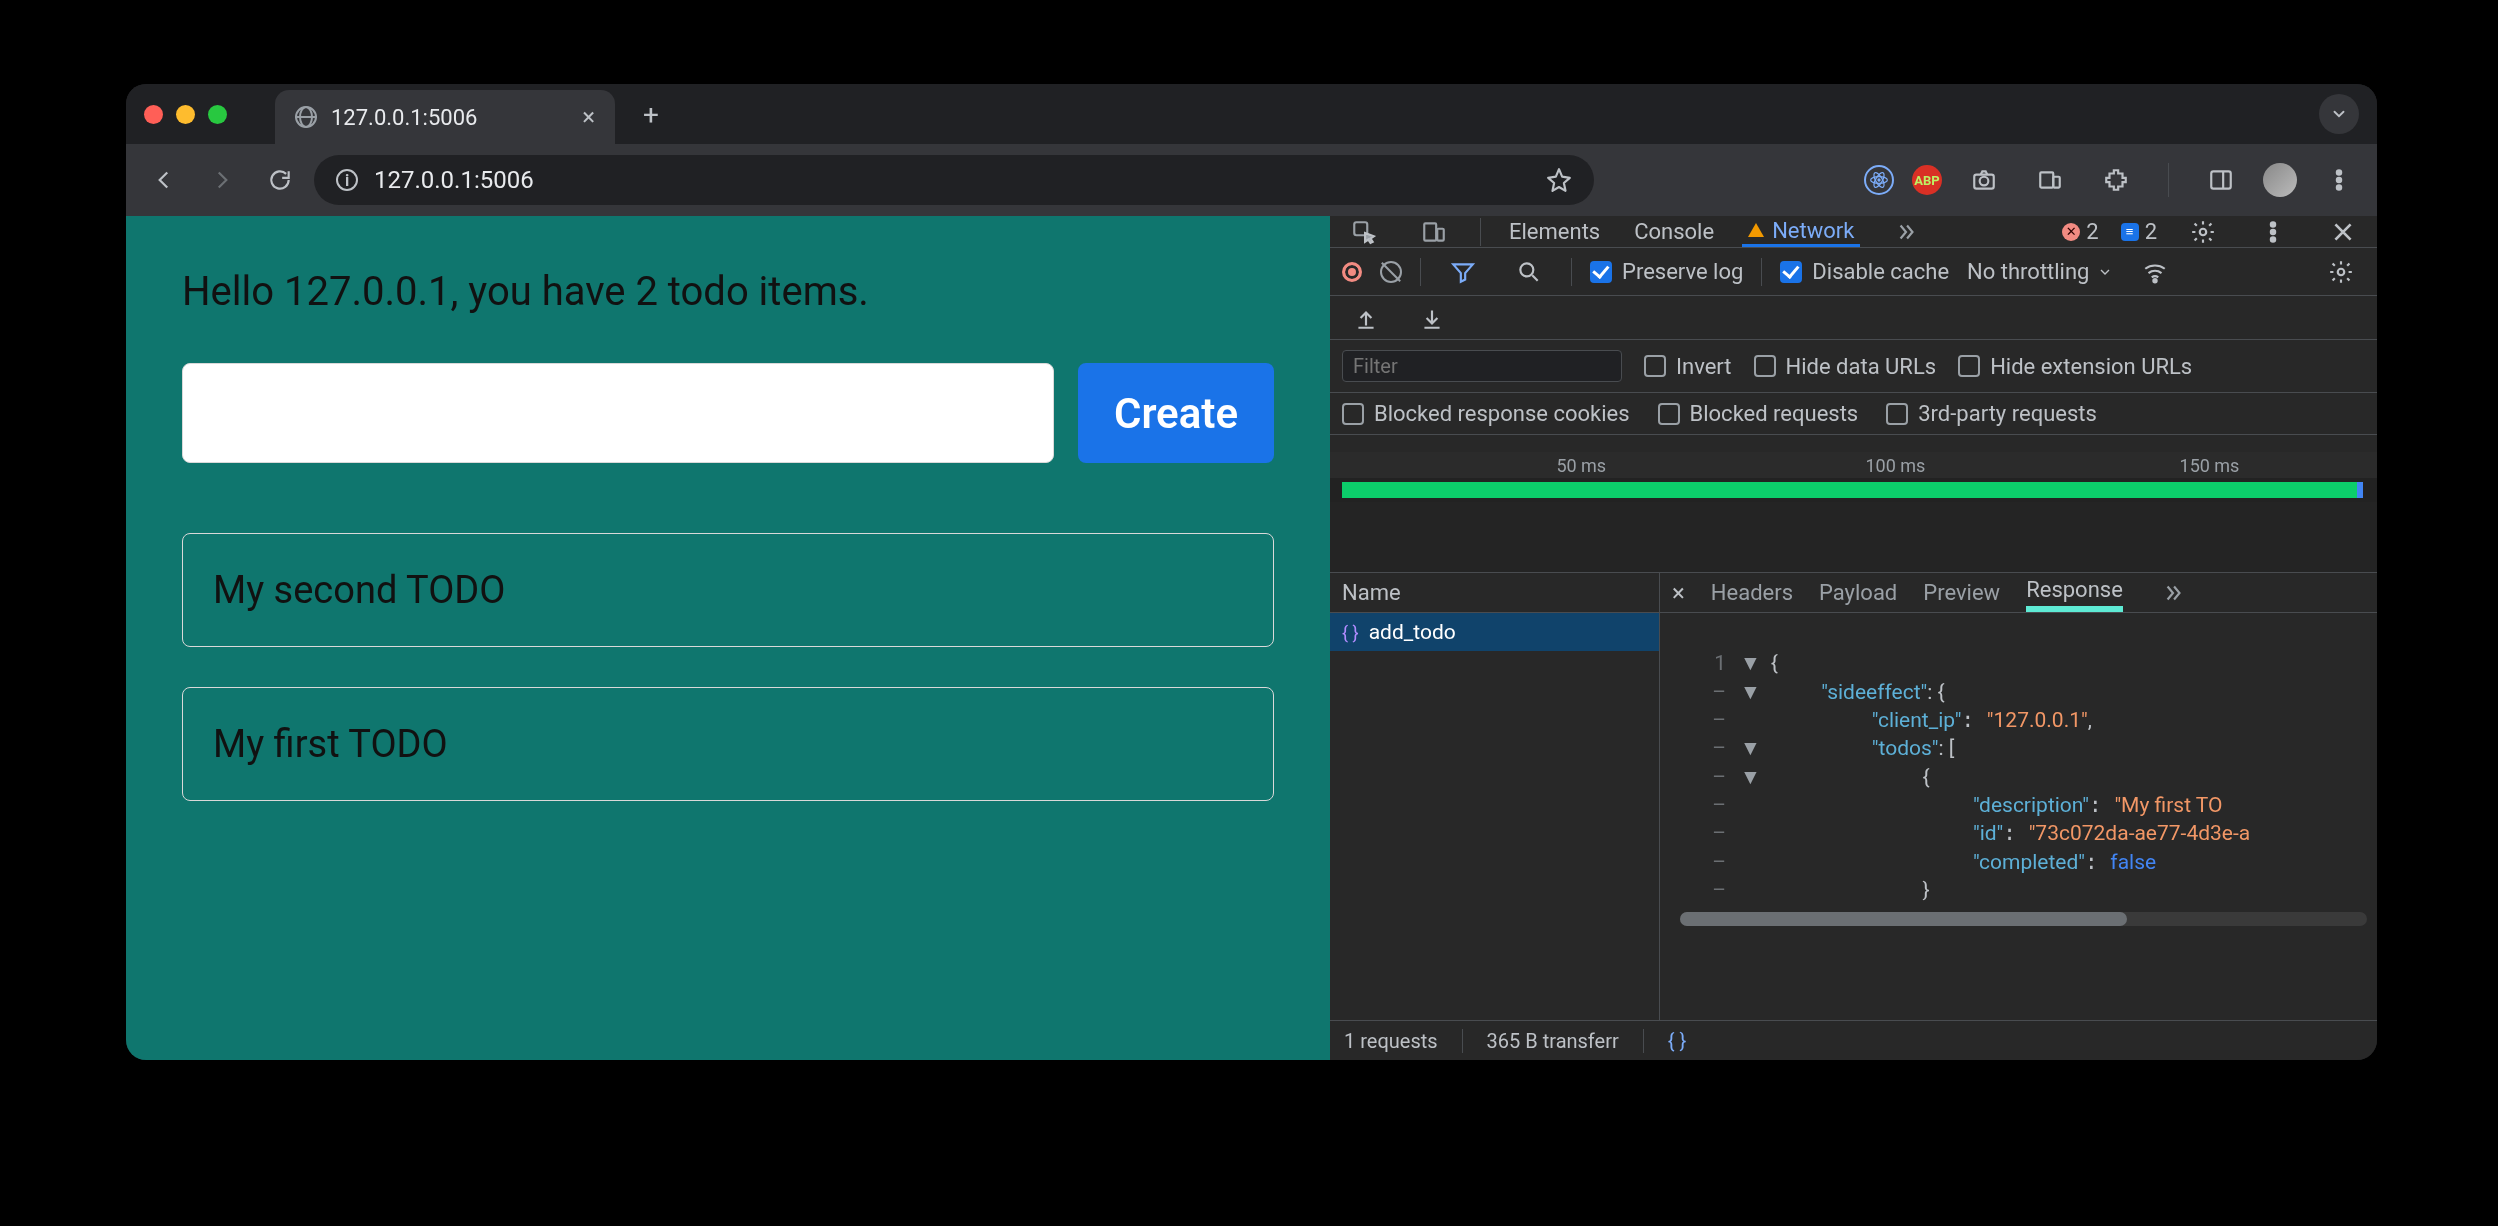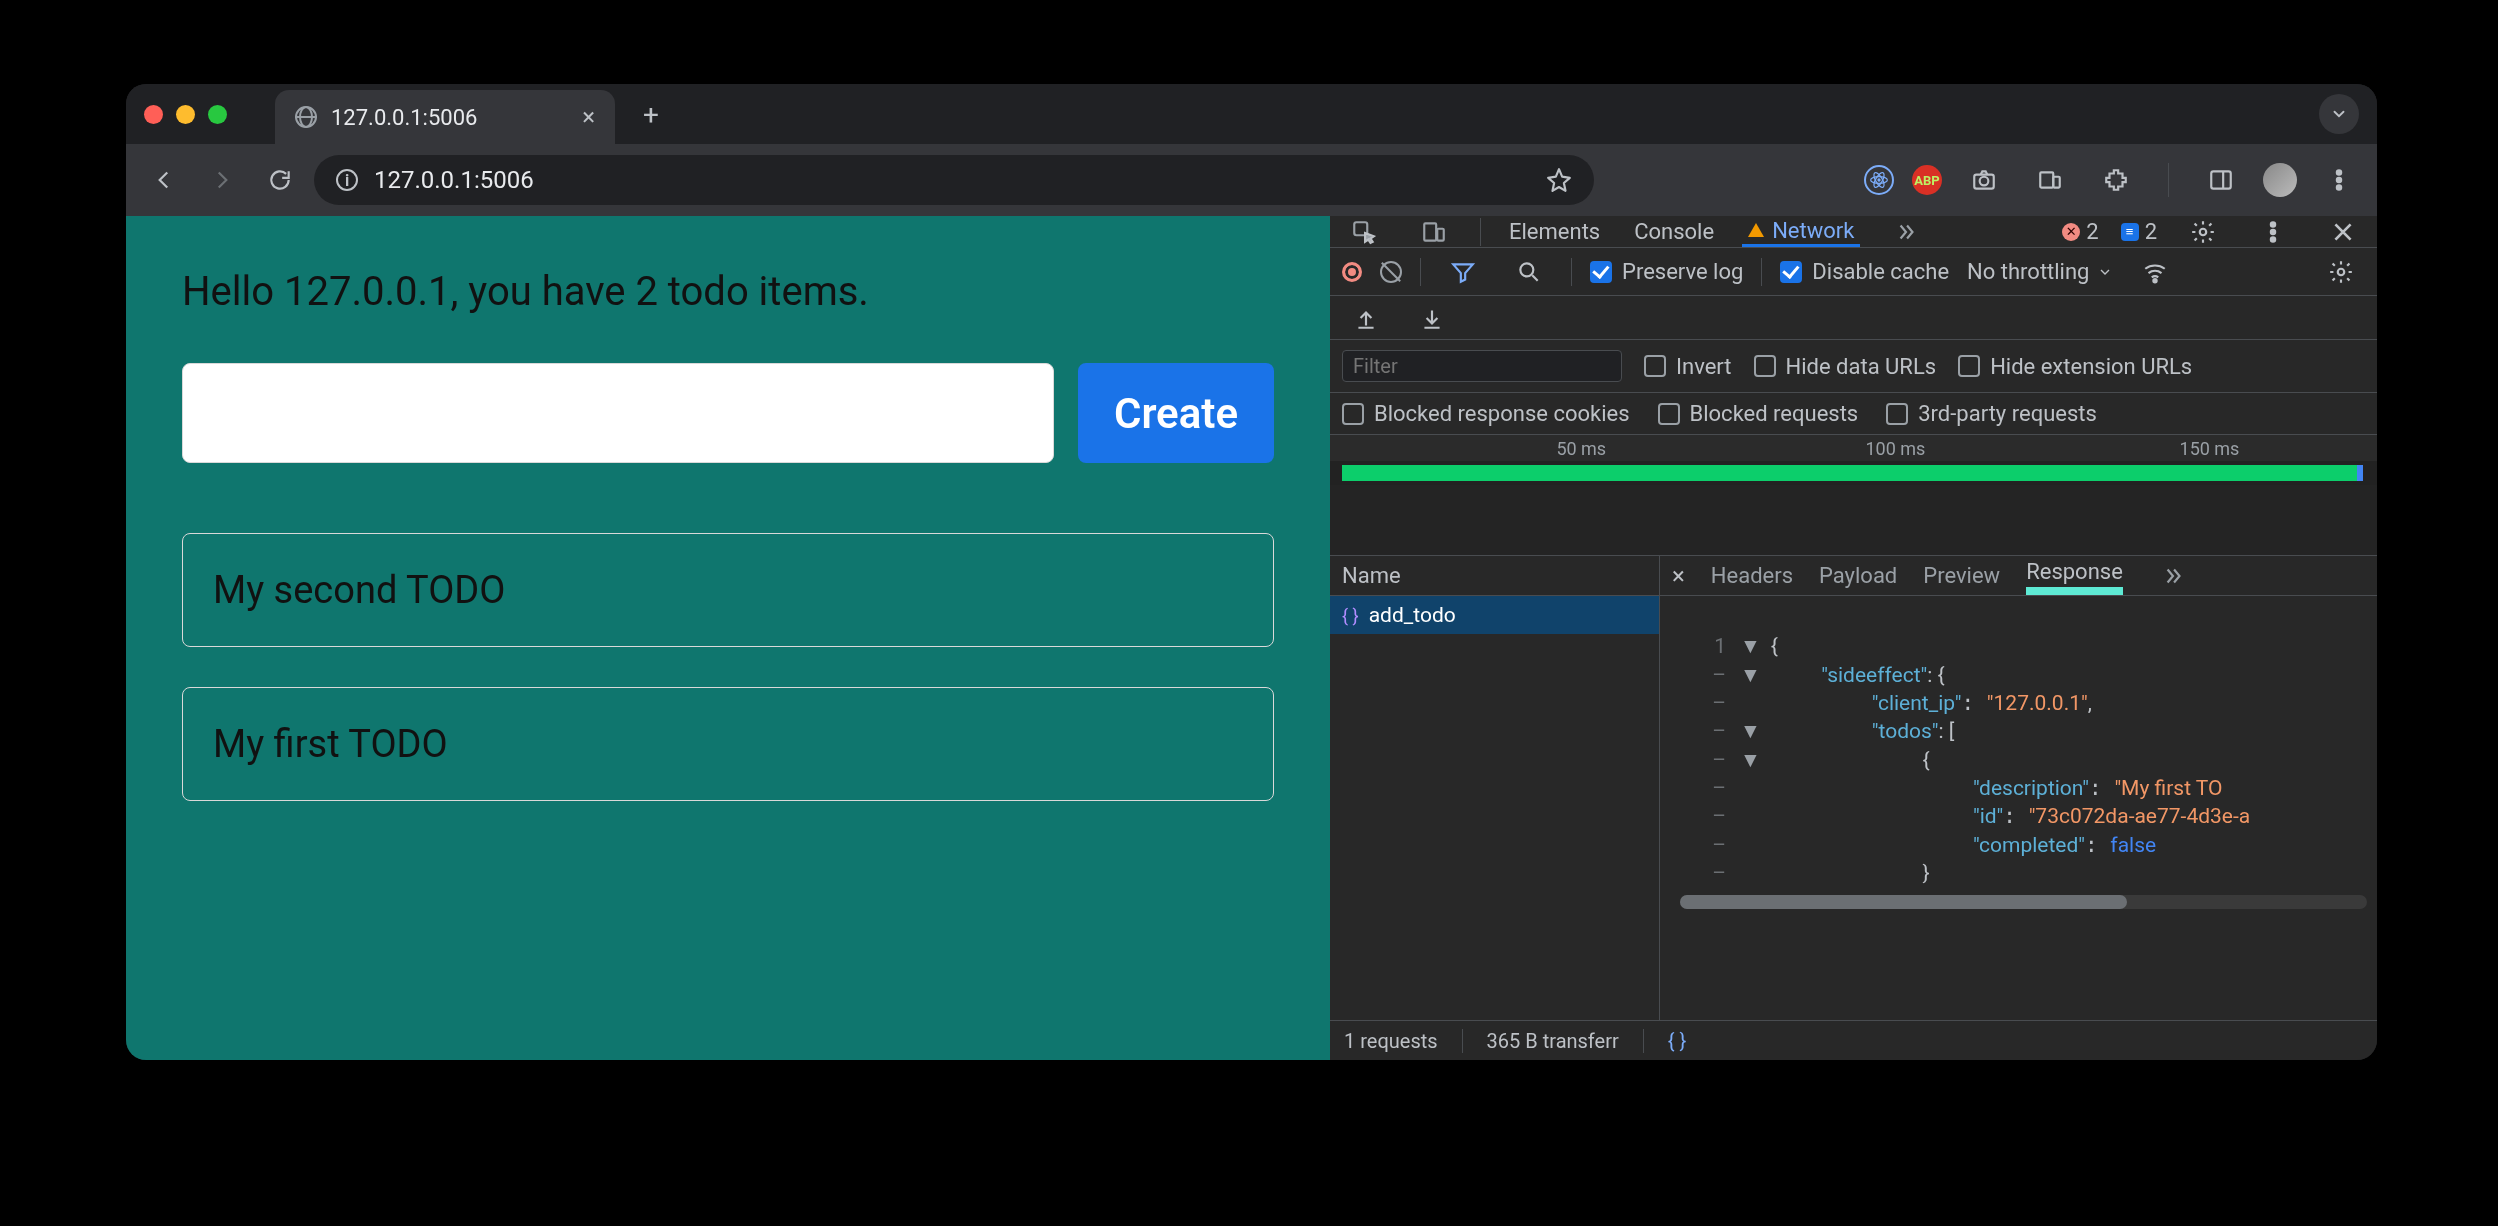--- a/index.html
+++ b/index.html
@@ -108,37 +108,37 @@
   .dt-filter{display:flex;align-items:center;padding:10px 12px;gap:22px;border-bottom:1px solid var(--devtools-border);}
   .dt-filter input{background:#202124;border:1px solid #494c50;border-radius:4px;height:32px;width:280px;color:#e8eaed;padding:4px 10px;font-size:20px;}
 
   .chips{display:flex;gap:10px;padding:8px 12px;border-bottom:1px solid var(--devtools-border);flex-wrap:wrap;}
   .chip{background:transparent;border:1px solid #6b6f73;border-radius:14px;padding:3px 14px;color:var(--muted2);font-size:20px;}
   .chip.on{background:var(--chip-on);border-color:var(--chip-on);color:#fff;}
 
   .dt-checks2{display:flex;gap:28px;padding:8px 12px;border-bottom:1px solid var(--devtools-border);}
 
   .timeline{border-bottom:1px solid var(--devtools-border);}
-  .timeline .ruler{height:26px;display:flex;align-items:center;color:var(--muted);font-size:18px;padding:0 16px;position:relative;background:#2b2b2b;}
+  .timeline .ruler{height:26px;display:flex;align-items:center;color:var(--muted);font-size:18px;padding:0 16px;position:relative;background:#2b2b2b;margin-top:17px;}
   .timeline .ruler span{position:absolute;transform:translateX(-50%);}
   .timeline .bars{height:24px;background:#222;position:relative;}
   .timeline .bar-g{position:absolute;top:4px;height:16px;background:#0cce6b;left:12px;right:18px;}
   .timeline .bar-b{position:absolute;top:4px;height:16px;background:#4285f4;right:14px;width:6px;}
   .timeline .canvas{height:70px;background:#242424;}
 
   .dt-split{flex:1;display:flex;min-height:0;}
   .req-list{flex:0 0 330px;border-right:1px solid var(--devtools-border);display:flex;flex-direction:column;}
   .req-head{height:40px;border-bottom:1px solid var(--devtools-border);display:flex;align-items:center;padding:0 12px;color:var(--muted2);}
   .req-row{display:flex;align-items:center;gap:10px;height:38px;padding:0 12px;background:var(--sel-row);color:#fff;font-size:21px;}
   .req-row .jicon{color:#b18cff;font-size:18px;}
 
   .resp-panel{flex:1;display:flex;flex-direction:column;min-width:0;}
   .resp-tabs{height:40px;border-bottom:1px solid var(--devtools-border);display:flex;align-items:center;gap:26px;padding:0 12px;}
   .resp-tabs .t{color:var(--muted);}
-  .resp-tabs .t.active{color:var(--muted2);border-bottom:8px solid #5eead4;height:100%;display:flex;align-items:center;}
+  .resp-tabs .t.active{color:var(--muted2);border-bottom:6px solid #5eead4;height:100%;display:flex;align-items:center;}
   .resp-tabs .x{color:var(--muted2);font-size:24px;}
 
   .json{flex:1;overflow:hidden;padding:8px 0 8px 10px;font-family:Menlo,Consolas,monospace;font-size:21px;line-height:1.35;white-space:pre;color:var(--muted2);position:relative;}
   .json .gut{display:inline-block;width:70px;color:#6b6f73;text-align:right;padding-right:14px;user-select:none;}
   .json .tw{display:inline-block;width:18px;color:#9aa0a6;}
   .k{color:var(--key);}
   .s{color:var(--str);}
   .b{color:#4285f4;}
   .sbar{height:14px;background:#3a3a3a;margin:8px 10px 0 10px;border-radius:7px;position:relative;}
   .sbar:after{content:"";position:absolute;left:0;top:0;bottom:0;width:65%;background:#6b6f73;border-radius:7px;}

